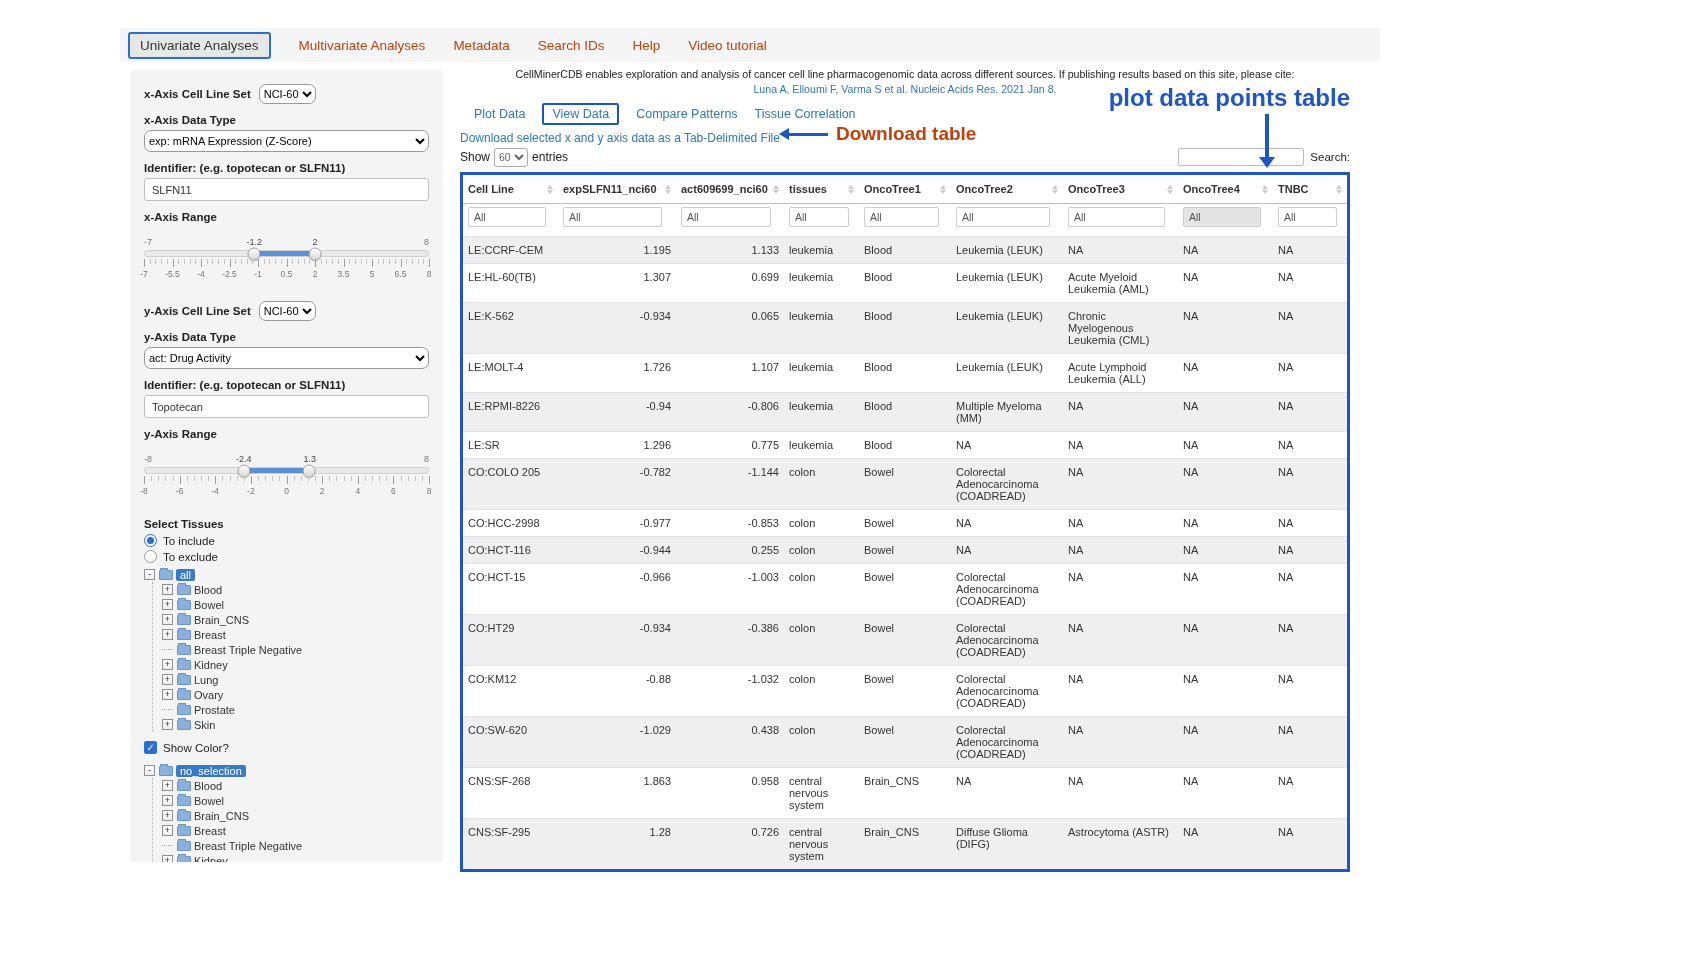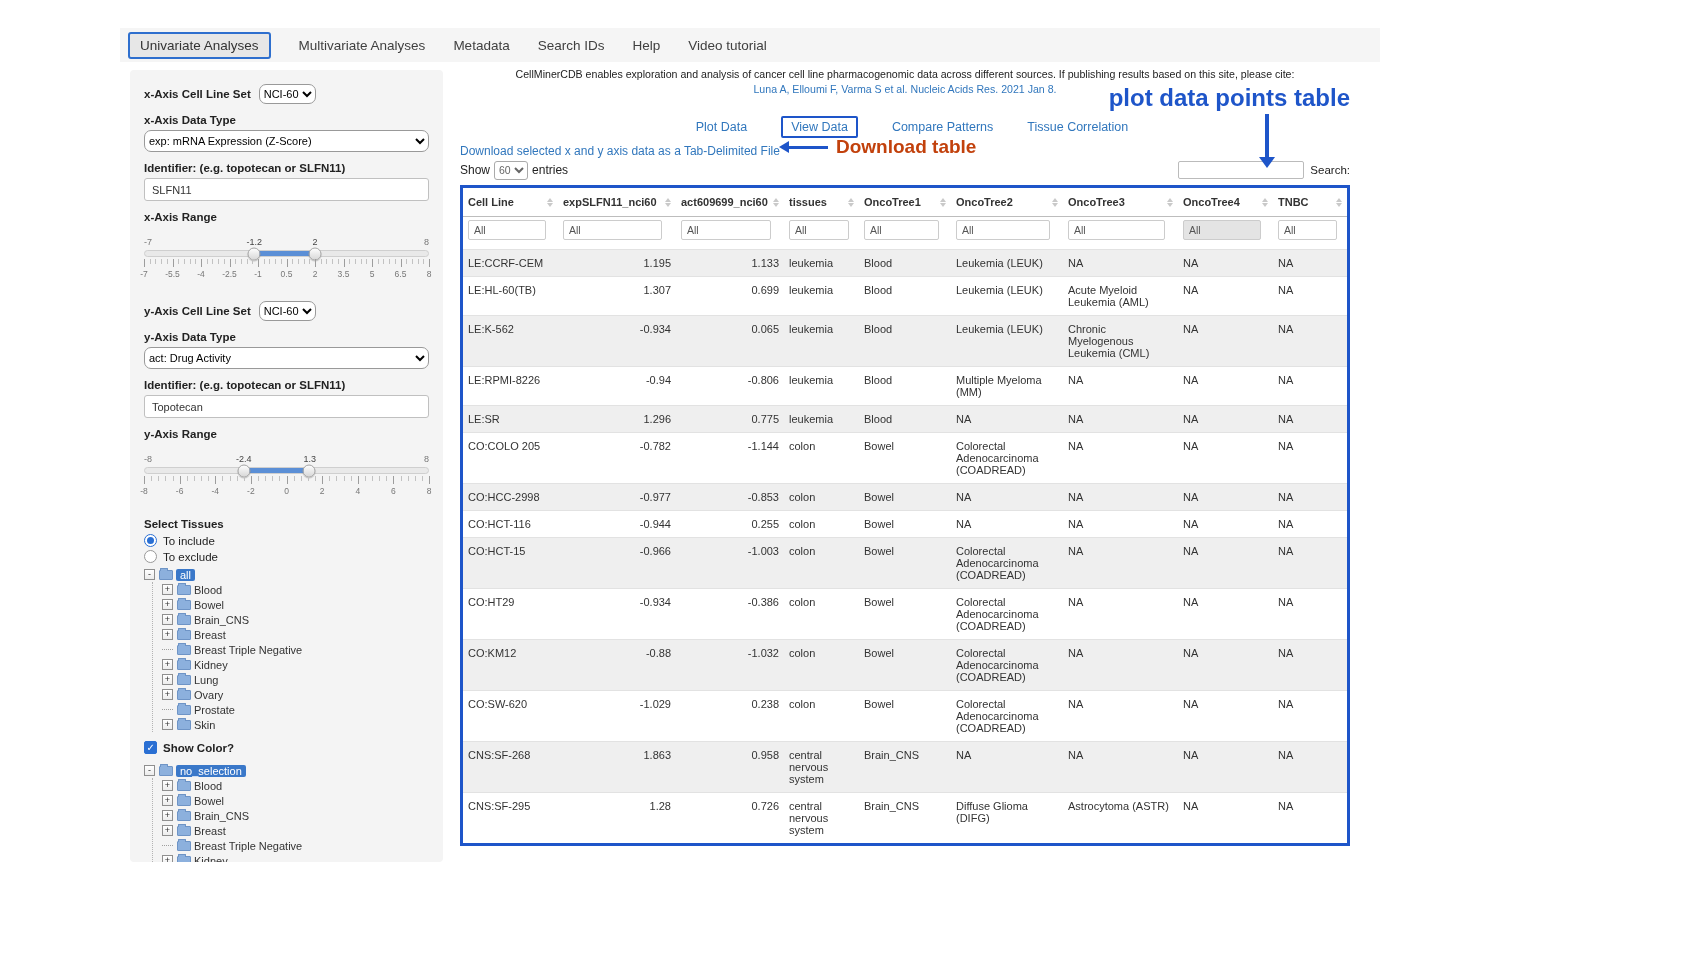--- a/index.html
+++ b/index.html
@@ -2,21 +2,21 @@
 <html><head>
 <meta charset="utf-8">
 <style>
   * { box-sizing: border-box; margin: 0; padding: 0; }
   html,body { width:1700px; height:956px; background:#fff; font-family:"Liberation Sans",sans-serif; overflow:hidden; }
   .page { position:absolute; left:120px; top:28px; width:1260px; height:920px; }
 
   
   .navbar { background:#f5f5f5; height:34px; display:flex; align-items:center; padding:0 8px; }
   .nav-tabs { display:flex; align-items:center; gap:28px; }
-  .nav-tab { font-size:13.5px; color:#404040; cursor:pointer; white-space:nowrap; }
+  .nav-tab { font-size:13.5px; color:#c2410c; cursor:pointer; white-space:nowrap; }
   .nav-tab.active { border:2px solid #2e6fce; background:#e7e7e7; padding:4px 10px; border-radius:3px; color:#333; }
 
   
   .sidebar { position:absolute; left:10px; top:42px; width:313px; height:792px; background:#f4f4f4; border-radius:4px; padding:14px; overflow:hidden; font-size:11.5px; color:#222; }
   .sb-label { font-weight:bold; font-size:11.5px; display:block; margin-bottom:4px; }
   .sb-row.inline { display:flex; align-items:center; gap:8px; margin-bottom:10px; }
   .sb-row.inline .sb-label { margin-bottom:0; }
   select.sb-select { font-size:11px; height:20px; border:1px solid #999; background:#fff; border-radius:7px; }
   select.sb-select.full { width:100%; height:22px; }
   input.sb-input { width:100%; height:23px; border:1px solid #c0c0c0; border-radius:3px; font-size:11px; padding:2px 7px; background:#fff; color:#333; }
@@ -40,37 +40,37 @@
 
   
   .radio-row { display:flex; align-items:center; gap:6px; margin:3px 0; }
   .radio { width:13px; height:13px; border:1px solid #999; border-radius:50%; background:#fff; display:inline-block; position:relative; flex:0 0 auto; }
   .radio.checked { border-color:#2a6fd3; }
   .radio.checked::after { content:""; position:absolute; left:2px; top:2px; width:7px; height:7px; border-radius:50%; background:#2a6fd3; }
   .checkbox-row { display:flex; align-items:center; gap:6px; margin:9px 0; }
   .checkbox { width:13px; height:13px; border:1px solid #999; border-radius:2px; background:#fff; display:inline-block; position:relative; flex:0 0 auto; }
   .checkbox.checked { background:#2a6fd3; border-color:#2a6fd3; }
   .checkbox.checked::after { content:"\2713"; position:absolute; color:#fff; font-size:10px; left:1.5px; top:-0.5px; }
-  .cb-label { font-size:11.5px;font-weight:bold; }
+  .cb-label { font-size:11.5px; }
 
   
   .tree { margin-top:4px; font-size:11px; color:#333; }
   .tree-row { display:flex; align-items:center; height:15px; gap:3px; }
   .expander { width:11px; height:11px; border:1px solid #8f8f8f; background:linear-gradient(#fff,#ececec); font-size:9px; line-height:9px; text-align:center; color:#333; flex:0 0 auto; cursor:pointer; }
   .leaf-dash { width:11px; height:1px; border-top:1px dotted #9f9f9f; flex:0 0 auto; }
   .folder { width:14px; height:10px; background:#8cb0dd; border:1px solid #6e94c6; border-radius:1px; position:relative; margin-left:1px; flex:0 0 auto; }
   .folder::before { content:""; position:absolute; top:-3px; left:0; width:6px; height:2px; background:#8cb0dd; border:1px solid #6e94c6; border-bottom:none; border-radius:1px 1px 0 0; }
   .tree-root-label { background:#3a78c9; color:#fff; padding:0 4px; border-radius:2px; font-size:11px; }
   .tree-children { margin-left:8px; padding-left:9px; border-left:1px dotted #b3b3b3; }
 
   
   .main { position:absolute; left:340px; top:40px; width:890px; }
   .citation { text-align:center; font-size:10.6px; color:#222; line-height:1.25; }
   .citation-link { color:#3177bd; text-decoration:none; display:inline-block; margin-top:2px; font-size:10.6px; cursor:pointer; }
-  .data-tabs { margin-top:20px; display:flex; gap:34px; align-items:center; padding-left:14px; height:22px;justify-content:center; }
+  .data-tabs { margin-top:7px; display:flex; gap:17px; align-items:center; padding-left:14px; height:22px; }
   .data-tab { color:#3177bd; font-size:12.5px; cursor:pointer; white-space:nowrap; }
   .data-tab.boxed { border:2px solid #1e55c9; padding:2px 8px; border-radius:2px; }
   .download-row { margin-top:3px; height:16px; position:relative; }
   .dl-link { color:#3177bd; font-size:12px; text-decoration:none; cursor:pointer; }
   .controls-row { margin-top:3px; height:20px; display:flex; justify-content:space-between; align-items:center; font-size:12px; color:#222; }
   .show-entries { display:flex; align-items:center; gap:4px; }
   .entries-select { height:19px; font-size:10.5px; color:#666; border:1px solid #aaa; border-radius:3px; background:#fff; }
   .search-box { display:flex; align-items:center; gap:6px; }
   .search-input { width:126px; height:18px; border:1px solid #bbb; border-radius:2px; background:#fff; padding:0 5px; font-size:11px; }
   .search-label { font-size:11.5px; }
@@ -587,20 +587,31 @@
               <td class="num">-0.934</td>
               <td class="num">0.065</td>
               <td>leukemia</td>
               <td>Blood</td>
               <td>Leukemia (LEUK)</td>
               <td>Chronic Myelogenous Leukemia (CML)</td>
               <td>NA</td>
               <td>NA</td>
             </tr>
             <tr>
+              <td>LE:MOLT-4</td>
+              <td class="num">1.726</td>
+              <td class="num">1.107</td>
+              <td>leukemia</td>
+              <td>Blood</td>
+              <td>Leukemia (LEUK)</td>
+              <td>Acute Lymphoid Leukemia (ALL)</td>
+              <td>NA</td>
+              <td>NA</td>
+            </tr>
+            <tr>
               <td>LE:RPMI-8226</td>
               <td class="num">-0.94</td>
               <td class="num">-0.806</td>
               <td>leukemia</td>
               <td>Blood</td>
               <td>Multiple Myeloma (MM)</td>
               <td>NA</td>
               <td>NA</td>
               <td>NA</td>
             </tr>
@@ -677,21 +688,21 @@
               <td>colon</td>
               <td>Bowel</td>
               <td>Colorectal Adenocarcinoma (COADREAD)</td>
               <td>NA</td>
               <td>NA</td>
               <td>NA</td>
             </tr>
             <tr>
               <td>CO:SW-620</td>
               <td class="num">-1.029</td>
-              <td class="num">0.238</td>
+              <td class="num">0.438</td>
               <td>colon</td>
               <td>Bowel</td>
               <td>Colorectal Adenocarcinoma (COADREAD)</td>
               <td>NA</td>
               <td>NA</td>
               <td>NA</td>
             </tr>
             <tr>
               <td>CNS:SF-268</td>
               <td class="num">1.863</td>

